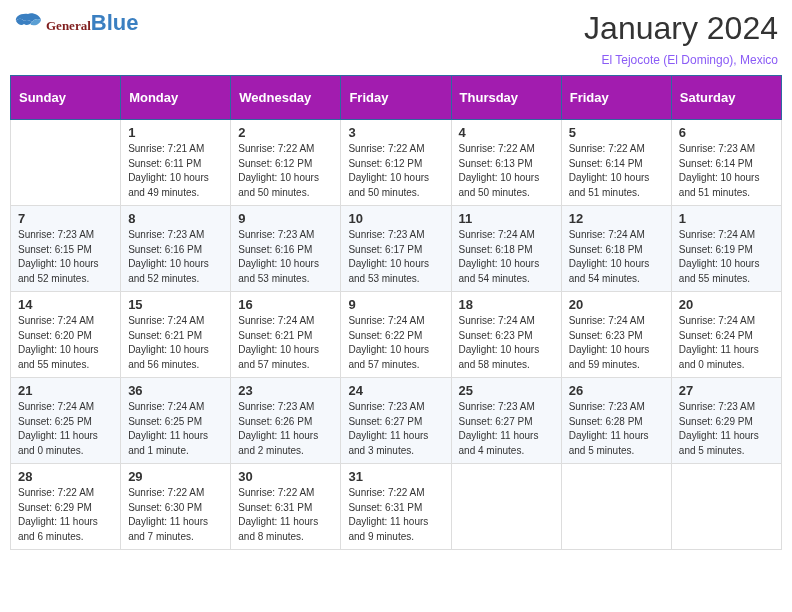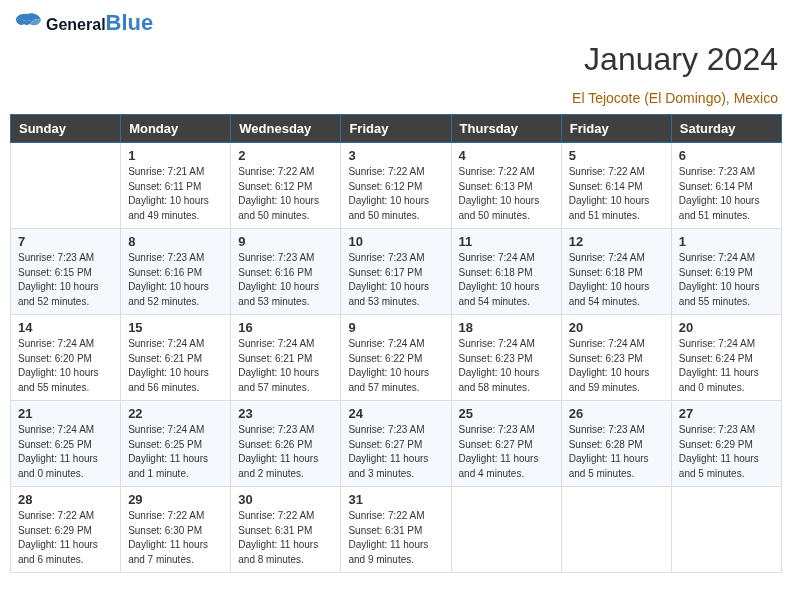--- a/index.html
+++ b/index.html
@@ -16,57 +16,57 @@
       align-items: flex-start;
       margin-bottom: 8px;
       padding: 0 4px;
     }
     .logo {
       display: flex;
       align-items: center;
       gap: 4px;
     }
     .logo-text-general {
-      font-size: 16px;
-      font-weight: bold;
-      color: #0f172a;
+      font-size: 13px;
+      font-weight: bold;
+      color: #7f1d1d;
+      font-family: Liberation Serif, serif;
     }
     .logo-text-blue {
       font-size: 22px;
       font-weight: bold;
       color: #3a7fc1;
     }
     .logo-bird {
       width: 28px;
       height: 22px;
     }
     .title-area {
       text-align: right;
     }
     .month-title {
       font-size: 32px;
       font-weight: normal;
       color: #333;
-      margin-top: 31px;
     }
     .location-title {
-      font-size: 14px;
-      color: #a16207;
-      margin-top: 12px;
+      font-size: 12px;
+      color: #8b5cf6;
+      margin-top: 6px;
     }
     .calendar-table {
       width: 100%;
       border-collapse: collapse;
       border: 1px solid #ccc;
     }
     .calendar-table th {
-      background-color: #404040;
+      background-color: #a21caf;
       color: #fff;
       text-align: left;
-      padding: 6px 8px;
+      padding: 14px 8px;
       font-size: 13px;
       font-weight: bold;
       border: 1px solid #2d6aa0;
     }
     .calendar-table td {
       vertical-align: top;
       padding: 5px 7px;
       border: 1px solid #ddd;
       width: calc(100%/7);
       min-height: 80px;
@@ -210,21 +210,21 @@
           <span class="day-number">20</span>
           <div class="day-info">Sunrise: 7:24 AM<br>Sunset: 6:24 PM<br>Daylight: 11 hours<br>and 0 minutes.</div>
         </td>
       </tr>
       <tr>
         <td>
           <span class="day-number">21</span>
           <div class="day-info">Sunrise: 7:24 AM<br>Sunset: 6:25 PM<br>Daylight: 11 hours<br>and 0 minutes.</div>
         </td>
         <td>
-          <span class="day-number">22</span>
+          <span class="day-number">36</span>
           <div class="day-info">Sunrise: 7:24 AM<br>Sunset: 6:25 PM<br>Daylight: 11 hours<br>and 1 minute.</div>
         </td>
         <td>
           <span class="day-number">23</span>
           <div class="day-info">Sunrise: 7:23 AM<br>Sunset: 6:26 PM<br>Daylight: 11 hours<br>and 2 minutes.</div>
         </td>
         <td>
           <span class="day-number">24</span>
           <div class="day-info">Sunrise: 7:23 AM<br>Sunset: 6:27 PM<br>Daylight: 11 hours<br>and 3 minutes.</div>
         </td>

